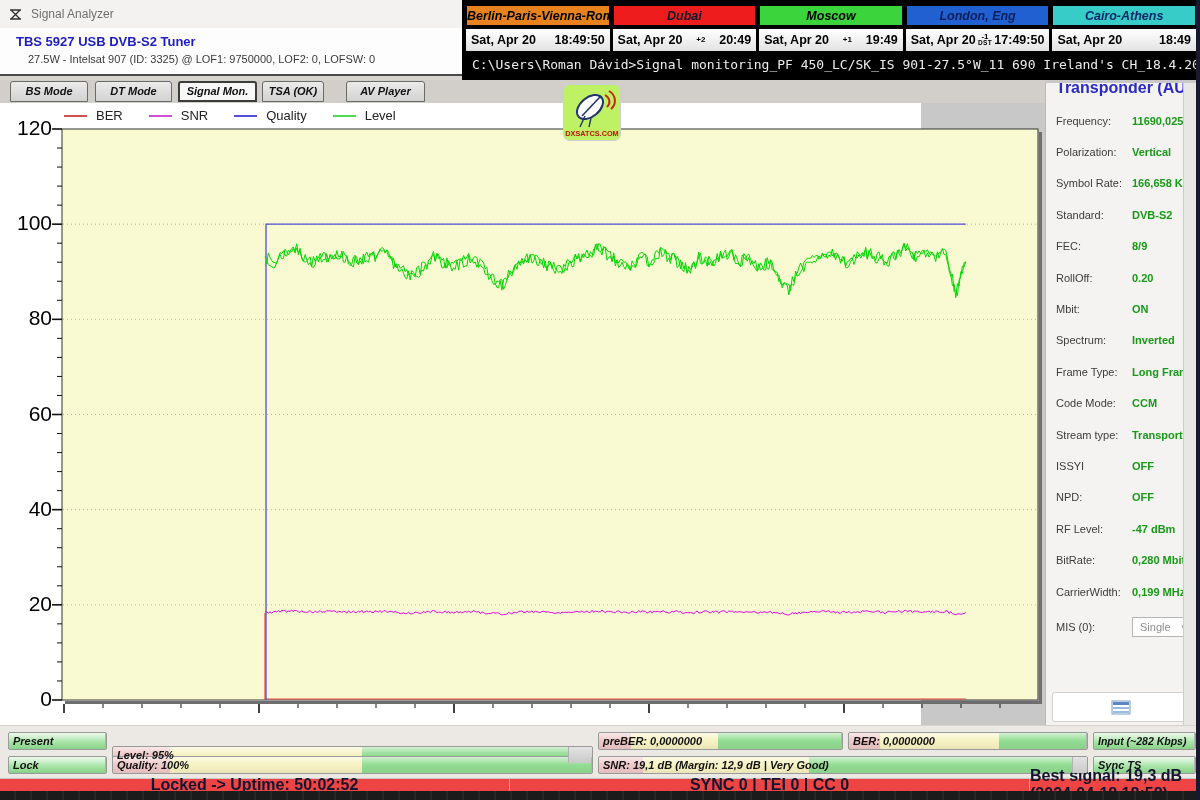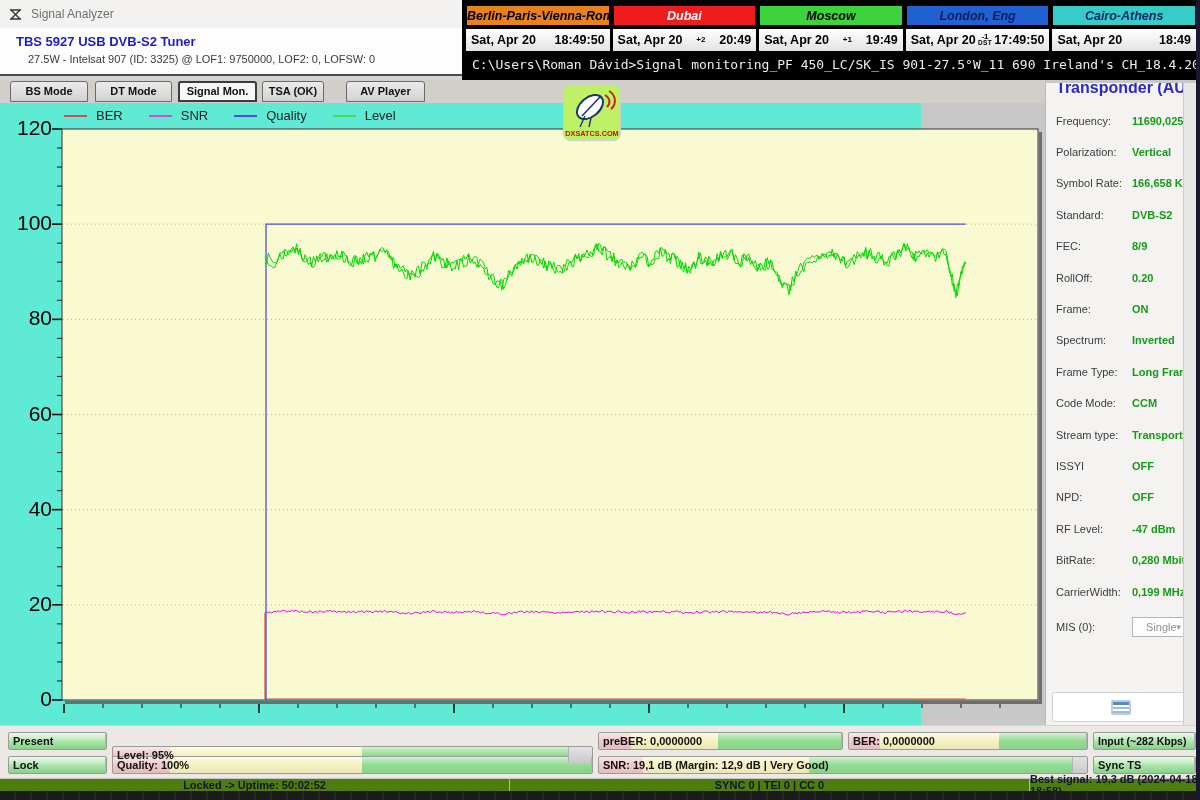--- a/index.html
+++ b/index.html
@@ -22,66 +22,66 @@
   .clk-head{height:21px;line-height:21px;text-align:center;font-style:italic;font-weight:bold;font-size:12.5px;white-space:nowrap;overflow:hidden;border:1px solid #000;}
   .timerow{display:flex;gap:3px;margin-top:3px;}
   .clk-time{flex:1;height:22px;background:linear-gradient(180deg,#ffffff,#e3e3e3);color:#000;font-weight:bold;font-size:12.5px;display:flex;align-items:center;justify-content:space-between;padding:0 5px;white-space:nowrap;min-width:0;}
   .clk-off{display:inline-flex;flex-direction:column;align-items:center;line-height:6px;margin:0 2px;}
   .clk-off sup{font-size:8px;font-weight:bold;}
   .clk-off em{font-style:normal;font-size:6.5px;font-weight:bold;letter-spacing:.3px;}
   .cmdline{margin-top:4px;height:22px;color:#ececec;font-family:"DejaVu Sans Mono",monospace;font-size:13px;line-height:20px;padding-left:6px;white-space:nowrap;overflow:hidden;}
 
   
   .tabstrip{position:absolute;left:0;top:80px;width:1045px;height:23px;background:#d2cfca;}
-  .tab{position:absolute;top:1px;height:21px;background:linear-gradient(180deg,#ebebeb,#d2d2d2);border:1px solid #6a6a6a;border-radius:3px 3px 0 0;font-size:11px;font-weight:600;color:#111;text-align:center;line-height:19px;cursor:pointer;}
+  .tab{position:absolute;top:1px;height:21px;background:linear-gradient(180deg,#ebebeb,#d2d2d2);border:1px solid #6a6a6a;border-radius:3px 3px 0 0;font-size:11px;font-weight:600;color:#111;text-align:center;line-height:19px;cursor:pointer;font-style:italic;}
   .tab.active{background:#f7f7f7;border-color:#3c3c3c;border-width:2px;line-height:17px;}
 
   
   .logo{position:absolute;left:563px;top:84px;width:58px;height:57px;background:#bef264;border:1px solid #cfcfcf;border-radius:7px;z-index:5;}
 
   
-  .chartregion{position:absolute;left:0;top:103px;width:921px;height:622px;background:#5eead4;}
+  .chartregion{position:absolute;left:0;top:103px;width:921px;height:622px;background:#ffffff;}
   .legend{position:absolute;left:64px;top:5px;display:flex;gap:26px;align-items:center;z-index:2;}
   .lg-item{display:flex;align-items:center;gap:9px;font-size:13px;color:#222;}
   .lg-swatch{width:23px;height:2px;display:inline-block;}
   #plot-svg{position:absolute;left:0;top:0;}
   .ylab{position:absolute;left:6px;width:46px;text-align:right;font-size:21px;color:#000;}
 
   
   .rightpanel{position:absolute;left:1045px;top:83px;width:155px;height:642px;background:#f4f3f1;border-left:1px solid #b9b9b9;overflow:hidden;padding:0 0 0 10px;}
   .tp-header{color:#2a2ac8;font-size:16px;font-weight:bold;margin-top:-4px;white-space:nowrap;}
   #tp-fields{margin-top:8px;}
   .tp-row{display:flex;align-items:center;height:31.4px;}
   .tp-label{width:76px;font-size:11px;color:#3c3c3c;flex:none;}
   .tp-value{font-size:11px;font-weight:bold;color:#189a18;white-space:nowrap;}
   .mis-row{display:flex;align-items:center;margin-top:10px;}
   .mis-label{width:76px;font-size:11px;color:#3c3c3c;}
-  .mis-select{width:62px;height:20px;background:#fdfdfd;border:1px solid #b5b5b5;color:#8f8f8f;font-size:11px;display:flex;align-items:center;justify-content:space-between;padding:0 13px;cursor:pointer;}
+  .mis-select{width:62px;height:20px;background:#fdfdfd;border:1px solid #b5b5b5;color:#8f8f8f;font-size:11px;display:flex;align-items:center;justify-content:space-between;padding:0 7px;cursor:pointer;}
   .mis-select .chev{color:#9a9a9a;font-size:9px;}
   .tp-button{position:absolute;left:6px;top:609px;width:138px;height:30px;background:#fff;border:1px solid #d2d2d2;border-radius:3px;display:flex;align-items:center;justify-content:center;cursor:pointer;}
   .rscroll{position:absolute;right:0;top:83px;width:13px;height:642px;background:#e9e7e4;border-left:1px solid #cfcdca;}
 
   
   .metersarea{position:absolute;left:0;top:725px;width:1200px;height:53px;background:#ece8e4;border-top:1px solid #d6d2ce;}
   .meter{position:absolute;height:18px;border:1px solid #9a9a9a;border-radius:2px;overflow:hidden;
-    background-image:linear-gradient(180deg,rgba(255,255,255,.6),rgba(255,255,255,0) 50%,rgba(0,0,0,.05)),linear-gradient(180deg,#cdf0cd,#8fdc8f);}
+    background-image:linear-gradient(180deg,rgba(255,255,255,.6),rgba(255,255,255,0) 50%,rgba(0,0,0,.05)),linear-gradient(180deg,#cdf0cd,#8fdc8f);font-style:italic;}
   .meter.zoned{background-image:linear-gradient(180deg,rgba(255,255,255,.6),rgba(255,255,255,0) 50%,rgba(0,0,0,.05)),
     linear-gradient(90deg,#efc8c8 0 12%,#f6f2c2 12% 52%,#92dc92 52% 100%);}
   .meter.m-preber{background-image:linear-gradient(180deg,rgba(255,255,255,.6),rgba(255,255,255,0) 50%,rgba(0,0,0,.05)),
     linear-gradient(90deg,#efc8c8 0 13%,#f6f2c2 13% 49%,#92dc92 49% 100%);}
   .meter.m-ber{background-image:linear-gradient(180deg,rgba(255,255,255,.6),rgba(255,255,255,0) 50%,rgba(0,0,0,.05)),
     linear-gradient(90deg,#efc8c8 0 13%,#f6f2c2 13% 63%,#92dc92 63% 100%);}
   .meter.m-snr{background-image:linear-gradient(180deg,rgba(255,255,255,.6),rgba(255,255,255,0) 50%,rgba(0,0,0,.05)),
     linear-gradient(90deg,#efc8c8 0 9%,#f6f2c2 9% 43%,#92dc92 43% 100%);}
   .meter-label{position:absolute;left:4px;top:0;line-height:17px;font-size:11px;font-weight:bold;color:#111;white-space:nowrap;z-index:2;}
   .meter-label.small{font-size:10.5px;}
   .meter-rest{position:absolute;top:0;right:0;bottom:0;width:0;background:linear-gradient(180deg,#e3e3e3,#c9c9c9);border-left:1px solid #b2b2b2;z-index:1;}
 
   
-  .statusbar{position:absolute;left:0;top:778px;width:1200px;height:13px;background:#4d7c0f;border-top:1px solid #c9c7c4;font-size:11px;font-weight:bold;color:#14142e;display:flex;}
+  .statusbar{position:absolute;left:0;top:778px;width:1200px;height:13px;background:#ef4444;border-top:1px solid #c9c7c4;font-size:16px;font-weight:bold;color:#14142e;display:flex;}
   .sb-sec{display:flex;align-items:center;justify-content:center;height:100%;}
   .sb-1{width:510px;border-right:1px solid #b8b6b3;}
   .sb-2{width:520px;border-right:1px solid #b8b6b3;}
   .sb-3{width:170px;}
   .bottomstrip{position:absolute;left:0;top:791px;width:1200px;height:9px;background:repeating-linear-gradient(90deg,#1b1b1b 0 14px,#262626 14px 16px);}
 </style>
 </head>
 <body>
 
 <div id="app">
@@ -96,21 +96,21 @@
   <div class="tunerblock">
     <div class="tuner-name">TBS 5927 USB DVB-S2 Tuner</div>
     <div class="tuner-details">27.5W - Intelsat 907 (ID: 3325) @ LOF1: 9750000, LOF2: 0, LOFSW: 0</div>
   </div>
   <div class="tuner-divider"></div>
   <div class="undertuner"></div>
 
   <div class="clockpanel">
     <div class="clockrow">
       <div class="clockcol clk-head" style="background: rgb(232, 130, 30); color: rgb(0, 0, 0);">Berlin-Paris-Vienna-Roma</div>
-      <div class="clockcol clk-head" style="background: rgb(238, 28, 28); color: #ffffff;">Dubai</div>
+      <div class="clockcol clk-head" style="background: rgb(238, 28, 28); color: #0f172a;">Dubai</div>
       <div class="clockcol clk-head" style="background: rgb(60, 212, 60); color: rgb(0, 0, 0);">Moscow</div>
       <div class="clockcol clk-head" style="background: rgb(32, 96, 208); color: rgb(13, 31, 92);">London, Eng</div>
       <div class="clockcol clk-head" style="background: rgb(56, 204, 200); color: rgb(8, 40, 104);">Cairo-Athens</div>
     </div>
     <div class="timerow">
       <div class="clk-time">
         <span>Sat, Apr 20</span>
         <span>18:49:50</span>
       </div>
       <div class="clk-time">
@@ -285,21 +285,21 @@
         </div>
         <div class="tp-row">
           <span class="tp-label">FEC:</span>
           <span class="tp-value">8/9</span>
         </div>
         <div class="tp-row">
           <span class="tp-label">RollOff:</span>
           <span class="tp-value">0.20</span>
         </div>
         <div class="tp-row">
-          <span class="tp-label">Frame:</span>
+          <span class="tp-label">Mbit:</span>
           <span class="tp-value">ON</span>
         </div>
         <div class="tp-row">
           <span class="tp-label">Spectrum:</span>
           <span class="tp-value">Inverted</span>
         </div>
         <div class="tp-row">
           <span class="tp-label">Frame Type:</span>
           <span class="tp-value">Long Frame</span>
         </div>

